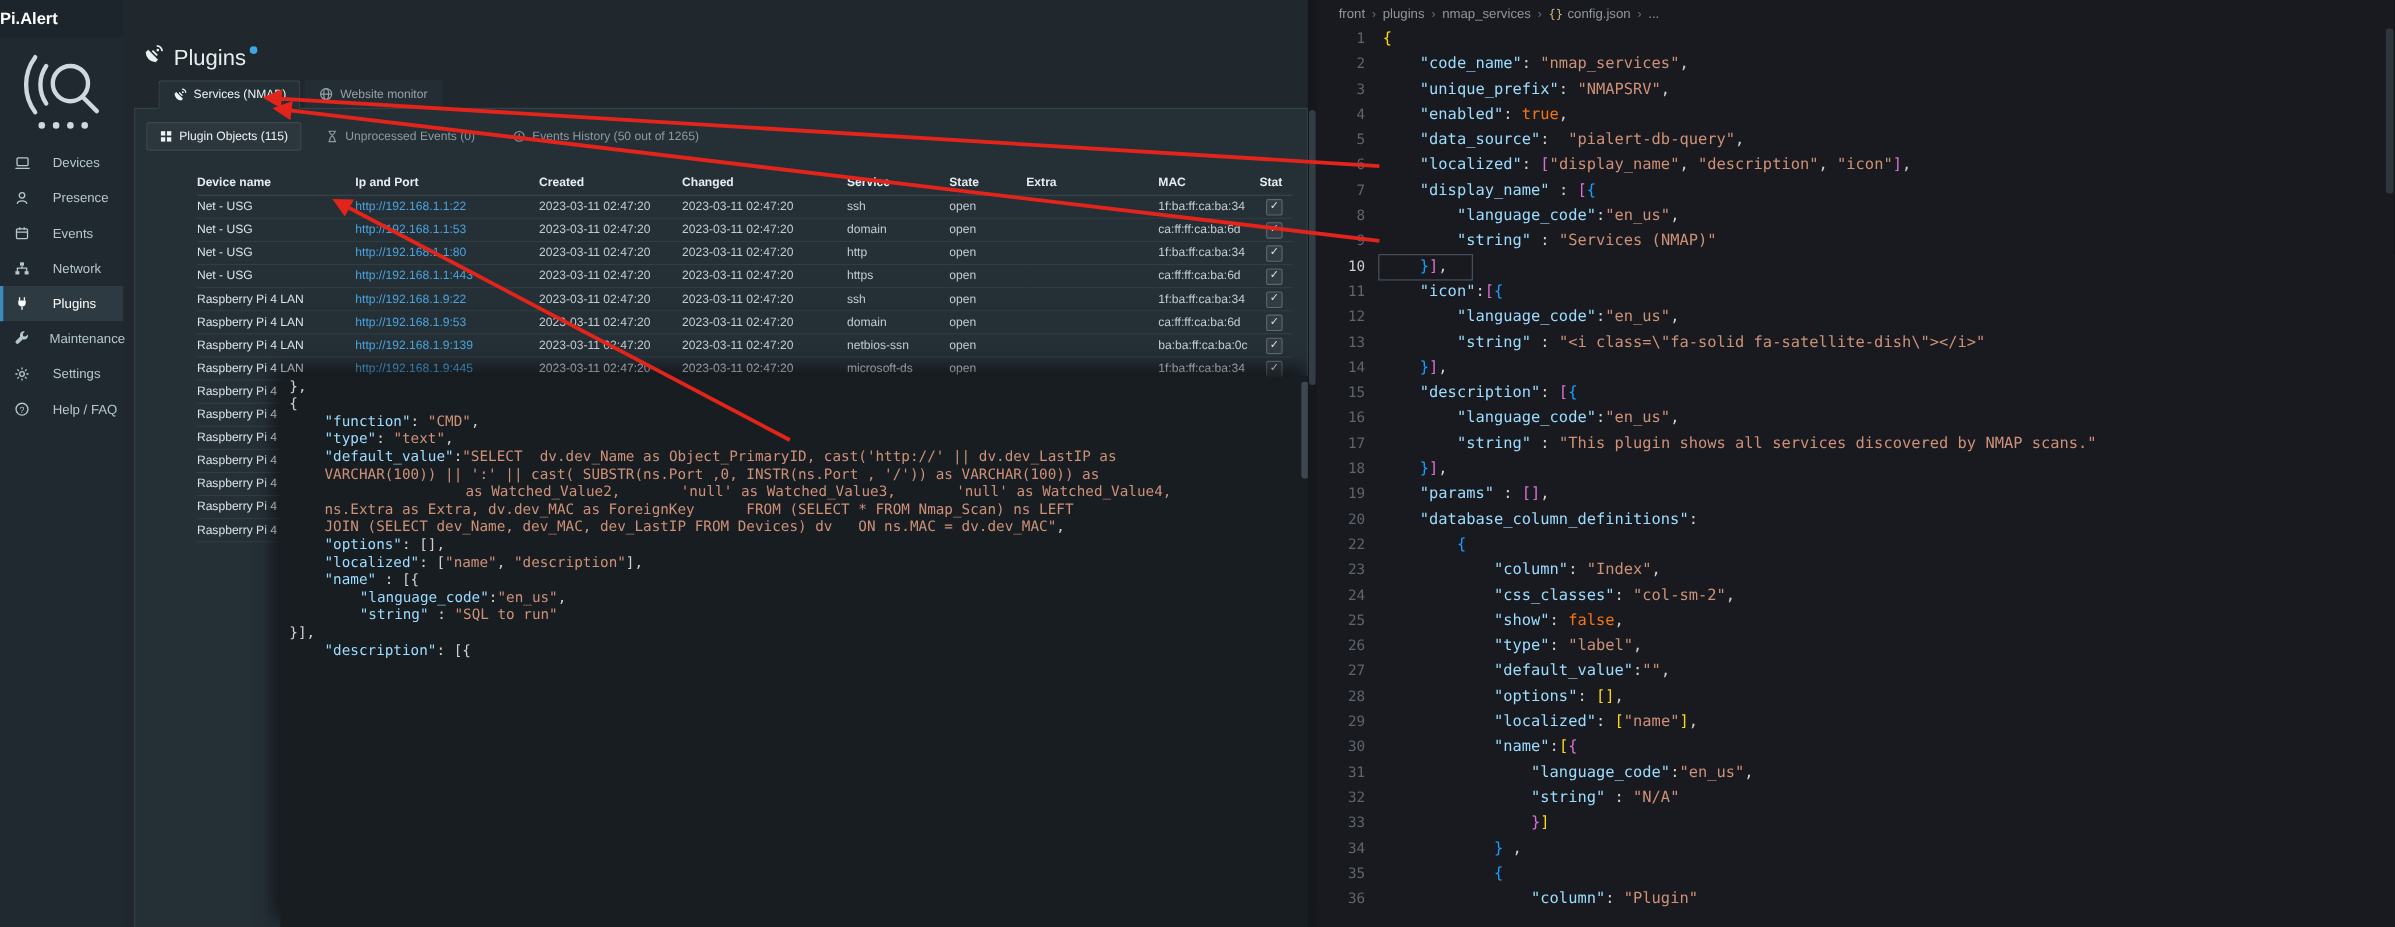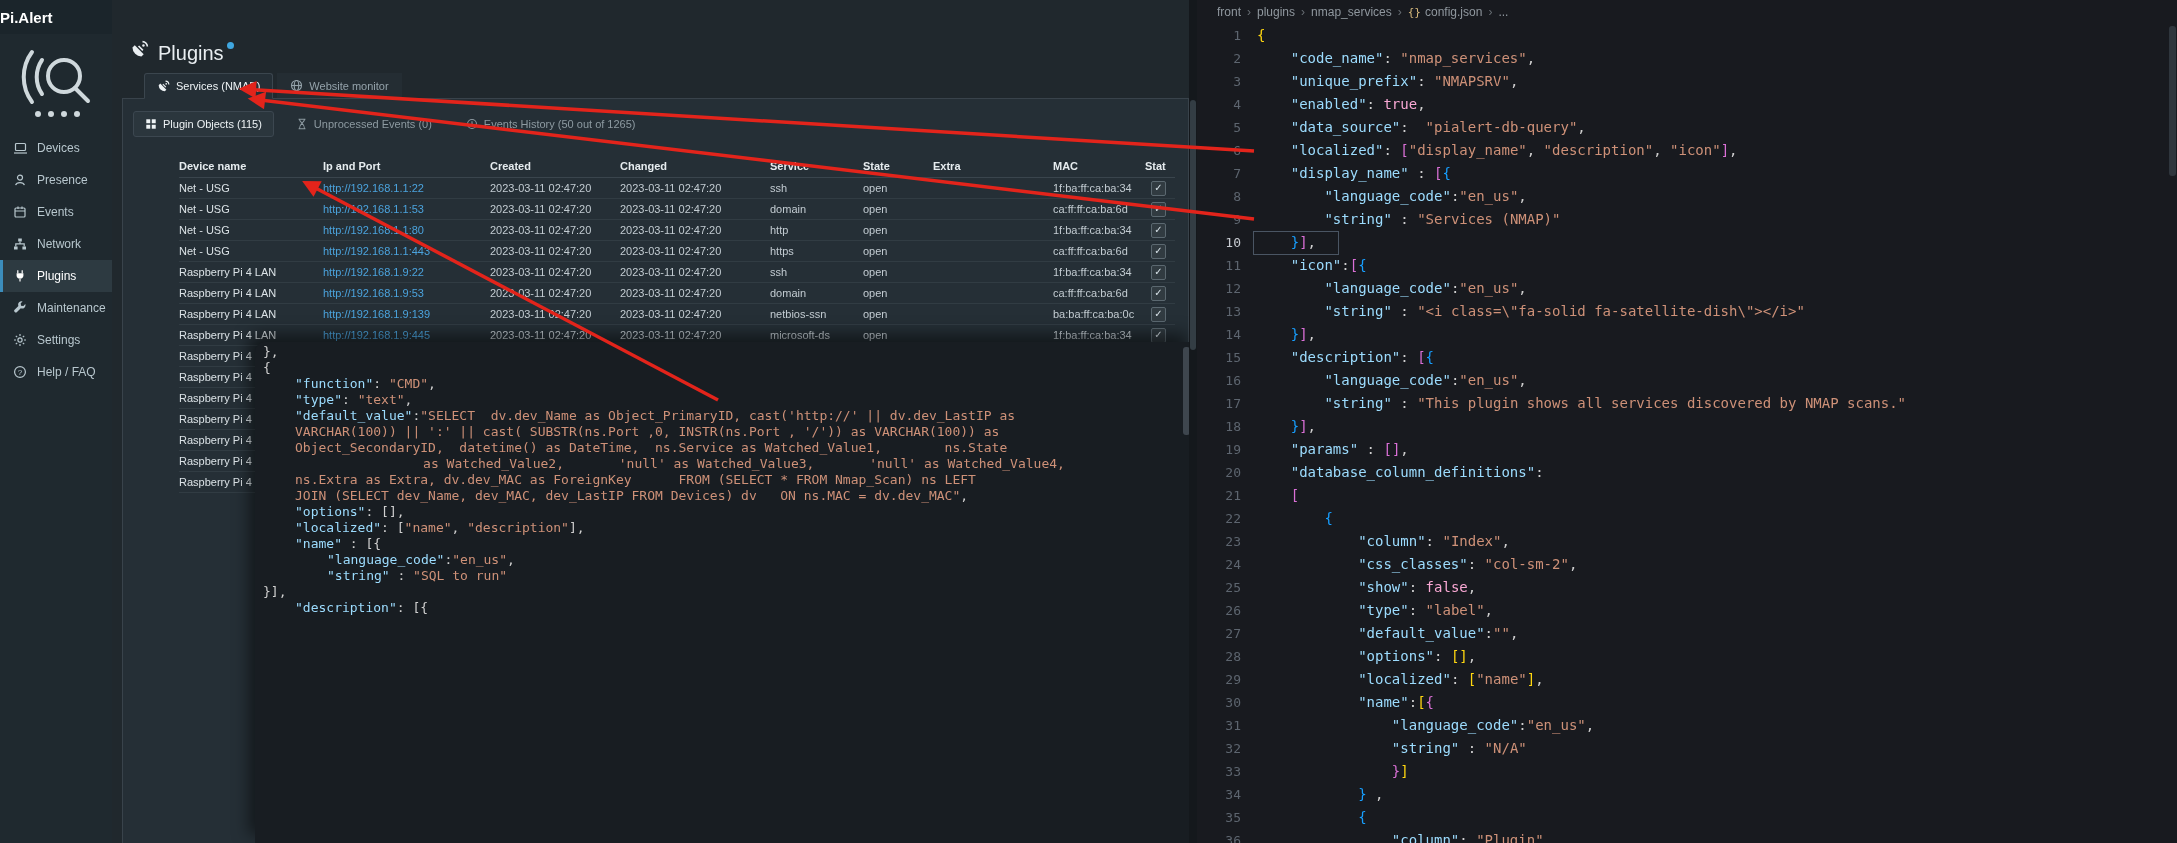--- a/index.html
+++ b/index.html
@@ -16,21 +16,21 @@
   #scan-badge{position:absolute;left:800px;top:7px;background:#93a7b3;color:#17262e;font-size:11px;
               font-weight:bold;padding:3px 10px;border-radius:3px;white-space:nowrap;}
   #syno{position:absolute;left:908px;top:3px;color:#fff;font-size:11px;line-height:14px;white-space:nowrap;}
   #syno .t1{font-weight:bold;}
   #syno .t2{color:#c3ced6;font-size:10.5px;}
   #nas{position:absolute;left:1044px;top:5px;}
 
   #sidebar{position:absolute;left:0;top:34px;width:112px;height:809px;background:#1f292f;}
   #logo-art-wrap{display:flex;justify-content:center;padding:10px 0 2px 0;}
   .side-item{display:flex;align-items:center;height:32px;padding-left:13px;color:#b8c7ce;
-             font-size:12px;cursor:pointer;white-space:nowrap;}
+             font-size:12px;cursor:pointer;white-space:nowrap;gap:11px;}
   .side-item .sicon{width:17px;height:14px;margin-right:7px;display:inline-flex;align-items:center;}
   .side-item.active{background:#2d3a41;color:#fff;border-left:3px solid #3c8dbc;padding-left:10px;}
 
   #main{position:absolute;left:112px;top:34px;width:1085px;height:809px;}
   #page-head{position:absolute;left:18px;top:6px;display:flex;align-items:flex-start;color:#e9eef1;}
   #page-title{font-size:20px;margin-left:9px;line-height:26px;}
   #title-dot{width:7px;height:7px;border-radius:50%;background:#3fa7e0;margin:2px 0 0 3px;}
 
   #tabs{position:absolute;left:10px;top:39px;display:flex;padding-left:22px;}
   .tab{height:25px;display:flex;align-items:center;gap:6px;padding:0 12px;font-size:11px;
@@ -79,21 +79,21 @@
   #breadcrumb .bjson{color:#d7ba7d;margin-right:4px;font-family:"DejaVu Sans Mono",monospace;font-size:11px;}
   #code{position:relative;}
   .eline{height:23px;line-height:23px;white-space:pre;font-size:14px;}
   .lnum{display:inline-block;width:44px;text-align:right;padding-right:16px;color:#5d656f;font-size:13px;}
   .eline.cur .lnum{color:#c8ccd2;}
   #cur-box{position:absolute;left:56px;top:231px;width:84px;height:22px;border:1px solid #4a5563;z-index:3;}
   #ed-scroll{position:absolute;right:0;top:0;width:10px;height:843px;}
   #ed-scroll .thumb{position:absolute;left:2px;top:26px;width:7px;height:150px;background:#2f363d;border-radius:3px;}
 
   
-  .c-p{color:#d0d0d0}.c-k{color:#9cdcfe}.c-s{color:#ce9178}.c-b{color:#f9a8d4}
+  .c-p{color:#d0d0d0}.c-k{color:#9cdcfe}.c-s{color:#ce9178}.c-b{color:#f97316}
   .c-g{color:#ffd710}.c-u{color:#da70d6}.c-l{color:#179fff}
 
   #arrows{position:absolute;left:0;top:0;z-index:10;pointer-events:none;}
   .icon svg [stroke]{stroke-width:1.2;}
 </style>
 </head>
 <body>
 
 <div id="root">
 
@@ -425,21 +425,20 @@
     </div>
 
     <div id="overlay">
       <div id="ov-lines">
           <div class="oline" style="padding-left: 8px;"><span class="c-p">},</span></div>
           <div class="oline" style="padding-left: 8px;"><span class="c-p">{</span></div>
           <div class="oline" style="padding-left: 40px;"><span class="c-k">"function"</span><span class="c-p">: </span><span class="c-s">"CMD"</span><span class="c-p">,</span></div>
           <div class="oline" style="padding-left: 40px;"><span class="c-k">"type"</span><span class="c-p">: </span><span class="c-s">"text"</span><span class="c-p">,</span></div>
           <div class="oline" style="padding-left: 40px;"><span class="c-k">"default_value"</span><span class="c-p">:</span><span class="c-s">"SELECT  dv.dev_Name as Object_PrimaryID, cast('http://' || dv.dev_LastIP as</span></div>
           <div class="oline" style="padding-left: 40px;"><span class="c-s">VARCHAR(100)) || ':' || cast( SUBSTR(ns.Port ,0, INSTR(ns.Port , '/')) as VARCHAR(100)) as</span></div>
-          <div class="oline" style="padding-left: 40px;"><span class="c-s">Object_SecondaryID,  datetime() as DateTime,  ns.Service as Watched_Value1,        ns.State</span></div>
           <div class="oline" style="padding-left: 40px; text-align: center;"><span class="c-s">as Watched_Value2,       'null' as Watched_Value3,       'null' as Watched_Value4,</span></div>
           <div class="oline" style="padding-left: 40px;"><span class="c-s">ns.Extra as Extra, dv.dev_MAC as ForeignKey      FROM (SELECT * FROM Nmap_Scan) ns LEFT</span></div>
           <div class="oline" style="padding-left: 40px;"><span class="c-s">JOIN (SELECT dev_Name, dev_MAC, dev_LastIP FROM Devices) dv   ON ns.MAC = dv.dev_MAC"</span><span class="c-p">,</span></div>
           <div class="oline" style="padding-left: 40px;"><span class="c-k">"options"</span><span class="c-p">: </span><span class="c-p">[],</span></div>
           <div class="oline" style="padding-left: 40px;"><span class="c-k">"localized"</span><span class="c-p">: </span><span class="c-p">[</span><span class="c-s">"name"</span><span class="c-p">, </span><span class="c-s">"description"</span><span class="c-p">],</span></div>
           <div class="oline" style="padding-left: 40px;"><span class="c-k">"name"</span><span class="c-p"> : </span><span class="c-p">[{</span></div>
           <div class="oline" style="padding-left: 72px;"><span class="c-k">"language_code"</span><span class="c-p">:</span><span class="c-s">"en_us"</span><span class="c-p">,</span></div>
           <div class="oline" style="padding-left: 72px;"><span class="c-k">"string"</span><span class="c-p"> : </span><span class="c-s">"SQL to run"</span></div>
           <div class="oline" style="padding-left: 8px;"><span class="c-p">}],</span></div>
           <div class="oline" style="padding-left: 40px;"><span class="c-k">"description"</span><span class="c-p">: </span><span class="c-p">[{</span></div>
@@ -468,21 +467,20 @@
         <div class="eline"><span class="lnum">11</span><span class="c-p">    </span><span class="c-k">"icon"</span><span class="c-p">:</span><span class="c-u">[</span><span class="c-l">{</span></div>
         <div class="eline"><span class="lnum">12</span><span class="c-p">        </span><span class="c-k">"language_code"</span><span class="c-p">:</span><span class="c-s">"en_us"</span><span class="c-p">,</span></div>
         <div class="eline"><span class="lnum">13</span><span class="c-p">        </span><span class="c-k">"string"</span><span class="c-p"> : </span><span class="c-s">"&lt;i class=\"fa-solid fa-satellite-dish\"&gt;&lt;/i&gt;"</span></div>
         <div class="eline"><span class="lnum">14</span><span class="c-p">    </span><span class="c-l">}</span><span class="c-u">]</span><span class="c-p">,</span></div>
         <div class="eline"><span class="lnum">15</span><span class="c-p">    </span><span class="c-k">"description"</span><span class="c-p">: </span><span class="c-u">[</span><span class="c-l">{</span></div>
         <div class="eline"><span class="lnum">16</span><span class="c-p">        </span><span class="c-k">"language_code"</span><span class="c-p">:</span><span class="c-s">"en_us"</span><span class="c-p">,</span></div>
         <div class="eline"><span class="lnum">17</span><span class="c-p">        </span><span class="c-k">"string"</span><span class="c-p"> : </span><span class="c-s">"This plugin shows all services discovered by NMAP scans."</span></div>
         <div class="eline"><span class="lnum">18</span><span class="c-p">    </span><span class="c-l">}</span><span class="c-u">]</span><span class="c-p">,</span></div>
         <div class="eline"><span class="lnum">19</span><span class="c-p">    </span><span class="c-k">"params"</span><span class="c-p"> : </span><span class="c-u">[]</span><span class="c-p">,</span></div>
         <div class="eline"><span class="lnum">20</span><span class="c-p">    </span><span class="c-k">"database_column_definitions"</span><span class="c-p">:</span></div>
-        <div class="eline"><span class="lnum">21</span><span class="c-p">    </span><span class="c-u">[</span></div>
         <div class="eline"><span class="lnum">22</span><span class="c-p">        </span><span class="c-l">{</span></div>
         <div class="eline"><span class="lnum">23</span><span class="c-p">            </span><span class="c-k">"column"</span><span class="c-p">: </span><span class="c-s">"Index"</span><span class="c-p">,</span></div>
         <div class="eline"><span class="lnum">24</span><span class="c-p">            </span><span class="c-k">"css_classes"</span><span class="c-p">: </span><span class="c-s">"col-sm-2"</span><span class="c-p">,</span></div>
         <div class="eline"><span class="lnum">25</span><span class="c-p">            </span><span class="c-k">"show"</span><span class="c-p">: </span><span class="c-b">false</span><span class="c-p">,</span></div>
         <div class="eline"><span class="lnum">26</span><span class="c-p">            </span><span class="c-k">"type"</span><span class="c-p">: </span><span class="c-s">"label"</span><span class="c-p">,</span></div>
         <div class="eline"><span class="lnum">27</span><span class="c-p">            </span><span class="c-k">"default_value"</span><span class="c-p">:</span><span class="c-s">""</span><span class="c-p">,</span></div>
         <div class="eline"><span class="lnum">28</span><span class="c-p">            </span><span class="c-k">"options"</span><span class="c-p">: </span><span class="c-g">[]</span><span class="c-p">,</span></div>
         <div class="eline"><span class="lnum">29</span><span class="c-p">            </span><span class="c-k">"localized"</span><span class="c-p">: </span><span class="c-g">[</span><span class="c-s">"name"</span><span class="c-g">]</span><span class="c-p">,</span></div>
         <div class="eline"><span class="lnum">30</span><span class="c-p">            </span><span class="c-k">"name"</span><span class="c-p">:</span><span class="c-g">[</span><span class="c-u">{</span></div>
         <div class="eline"><span class="lnum">31</span><span class="c-p">                </span><span class="c-k">"language_code"</span><span class="c-p">:</span><span class="c-s">"en_us"</span><span class="c-p">,</span></div>

